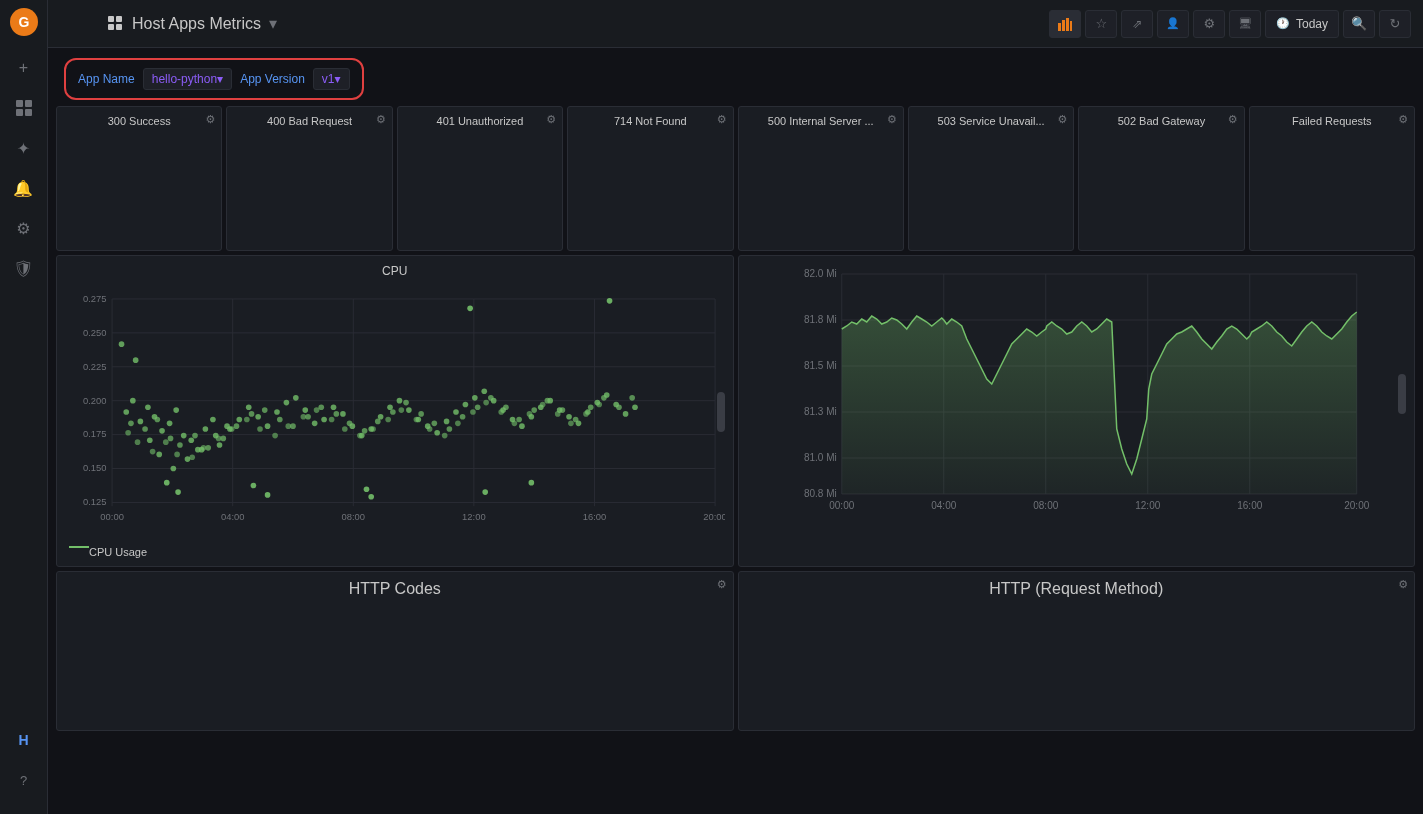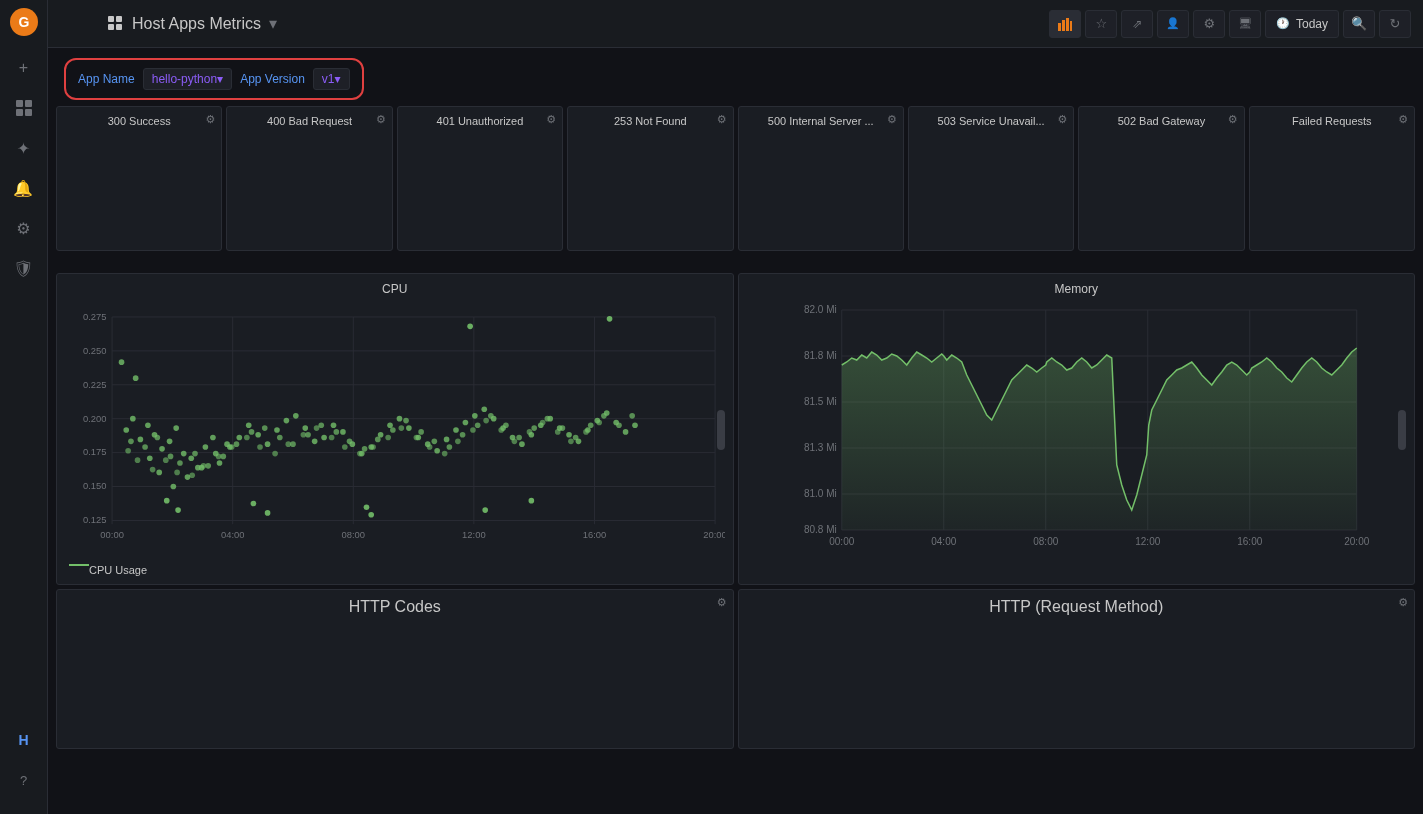--- a/index.html
+++ b/index.html
@@ -183,21 +183,20 @@
       grid-template-columns: 1fr 1fr;
       gap: 4px;
       margin-bottom: 4px;
     }
     .chart-panel {
       background: #1a1d23;
       border: 1px solid #2a2d35;
       border-radius: 3px;
       padding: 8px;
       position: relative;
-      margin-top: 18px;
     }
     .chart-title {
       text-align: center;
       font-size: 12px;
       color: #c7c7c7;
       margin-bottom: 4px;
     }
     .chart-area {
       position: relative;
       width: 100%;
@@ -341,21 +340,21 @@
       <div class="status-panel">
         <span class="panel-gear">⚙</span>
         <span class="status-panel-title">400 Bad Request</span>
       </div>
       <div class="status-panel">
         <span class="panel-gear">⚙</span>
         <span class="status-panel-title">401 Unauthorized</span>
       </div>
       <div class="status-panel">
         <span class="panel-gear">⚙</span>
-        <span class="status-panel-title">253 Not Found</span>
+        <span class="status-panel-title">714 Not Found</span>
       </div>
       <div class="status-panel">
         <span class="panel-gear">⚙</span>
         <span class="status-panel-title">500 Internal Server ...</span>
       </div>
       <div class="status-panel">
         <span class="panel-gear">⚙</span>
         <span class="status-panel-title">503 Service Unavail...</span>
       </div>
       <div class="status-panel">
@@ -562,21 +561,20 @@
             <div style="width:8px;height:40px;background:#3a3d45;border-radius:4px;margin-top:110px;"></div>
           </div>
         </div>
         <div class="chart-legend">
           <div class="legend-line"></div>
           <span class="legend-label">CPU Usage</span>
         </div>
       </div>
 
       <div class="chart-panel">
-        <div class="chart-title">Memory</div>
         <div class="chart-area">
           <svg width="100%" height="260" viewBox="0 0 580 260">
 
             <line x1="55" y1="10" x2="570" y2="10" stroke="#2a2d35" stroke-width="1"></line>
             <line x1="55" y1="56" x2="570" y2="56" stroke="#2a2d35" stroke-width="1"></line>
             <line x1="55" y1="102" x2="570" y2="102" stroke="#2a2d35" stroke-width="1"></line>
             <line x1="55" y1="148" x2="570" y2="148" stroke="#2a2d35" stroke-width="1"></line>
             <line x1="55" y1="194" x2="570" y2="194" stroke="#2a2d35" stroke-width="1"></line>
             <line x1="55" y1="230" x2="570" y2="230" stroke="#2a2d35" stroke-width="1"></line>
 

